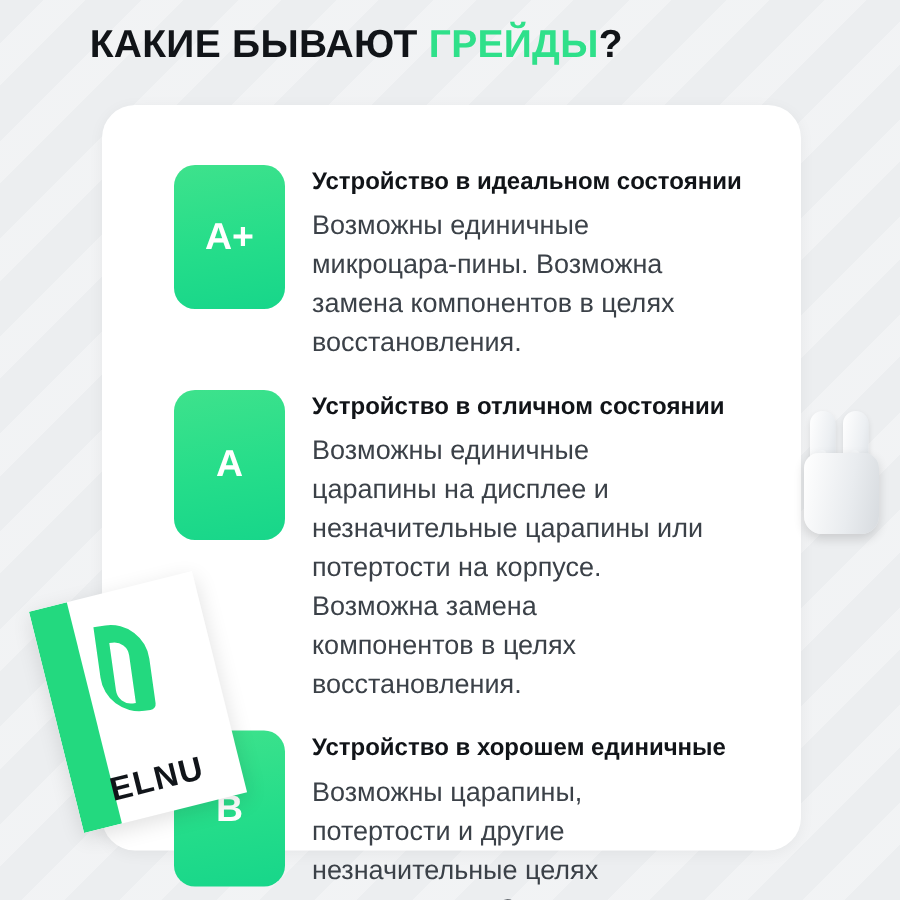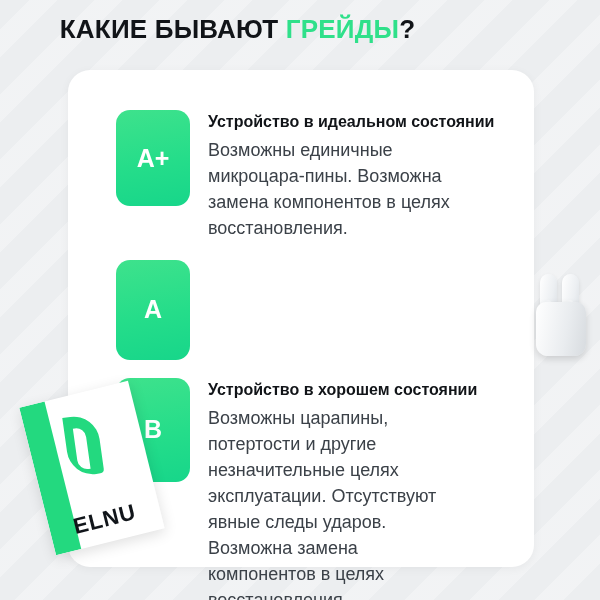--- a/index.html
+++ b/index.html
@@ -210,26 +210,30 @@
     <div class="row a1">
       <div class="badge">A+</div>
       <div class="texts">
         <p class="row-title">Устройство в идеальном состоянии</p>
         <p class="row-desc">Возможны единичные микроцара-пины. Возможна замена компонентов в целях восстановления.</p>
       </div>
     </div>
 
     <div class="row a2">
       <div class="badge">A</div>
+      <div class="texts">
+        <p class="row-title">Устройство в отличном состоянии</p>
+        <p class="row-desc">Возможны единичные царапины на дисплее и незначительные царапины или потертости на корпусе. Возможна замена компонентов в целях восстановления.</p>
+      </div>
     </div>
 
     <div class="row b">
       <div class="badge">B</div>
       <div class="texts">
-        <p class="row-title">Устройство в хорошем состоянии</p>
+        <p class="row-title">Устройство в хорошем единичные</p>
         <p class="row-desc">Возможны царапины, потертости и другие незначительные целях эксплуатации. Отсутствуют явные следы ударов. Возможна замена компонентов в целях восстановления.</p>
       </div>
     </div>
 
   </div>
 </div>
 
 <div class="airpods">
   <div class="bud l"></div>
   <div class="bud r"></div>

